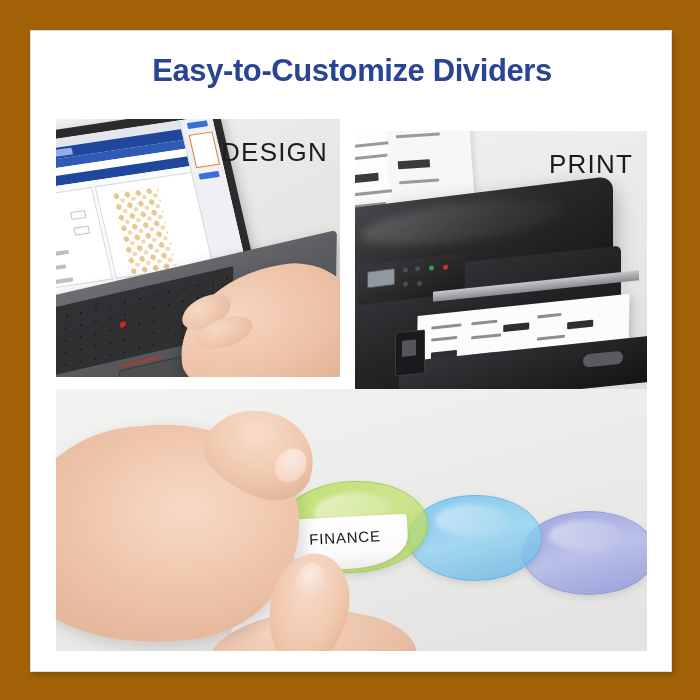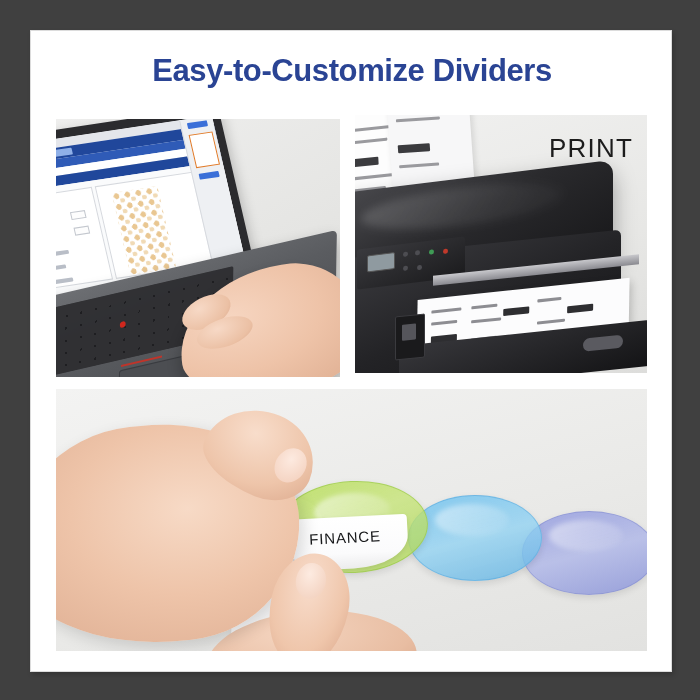--- a/index.html
+++ b/index.html
@@ -11,21 +11,21 @@
     width: 700px;
     height: 700px;
     overflow: hidden;
     font-family: "Liberation Sans", sans-serif;
   }
 
   .page {
     position: relative;
     width: 700px;
     height: 700px;
-    background: #404040;
+    background: #a16207;
   }
 
   
   .card {
     position: absolute;
     left: 30px;
     top: 30px;
     width: 642px;
     height: 642px;
     background: #ffffff;
@@ -50,21 +50,21 @@
     white-space: nowrap;
   }
 
   
   .panel {
     position: absolute;
     overflow: hidden;
     background: #e9e9e7;
   }
   .panel-design { left: 25px;  top: 88px;  width: 284px; height: 258px; }
-  .panel-print  { left: 324px; top: 84px;  width: 292px; height: 258px; }
+  .panel-print  { left: 324px; top: 100px;  width: 292px; height: 258px; }
   .panel-insert { left: 25px;  top: 358px; width: 591px; height: 262px; }
 
   .panel-label {
     position: absolute;
     z-index: 40;
     color: #1c1c1c;
     font-family: "Liberation Sans", sans-serif;
     font-weight: normal;
     font-size: 26px;
     letter-spacing: 1.2px;
@@ -437,20 +437,21 @@
         <div class="trackpoint"></div>
         <div class="tp-line"></div>
         <div class="touchpad"></div>
       </div>
 
       <div class="hand-design">
         <div class="finger-d" style="left:6px;  top:20px; width:52px; height:30px; transform:rotate(-18deg);"></div>
         <div class="finger-d" style="left:18px; top:44px; width:58px; height:28px; transform:rotate(-10deg);"></div>
       </div>
 
+      <div class="panel-label label-design">DESIGN</div>
     </div>
 
     <div class="panel panel-print">
       <div class="print-bg"></div>
 
       <div class="feed-paper">
         <div class="fp-line" style="left:10px; top:18px; width:52px;"></div>
         <div class="fp-line" style="left:10px; top:30px; width:40px;"></div>
         <div class="fp-blk" style="left:10px; top:48px; width:30px;"></div>
         <div class="fp-line" style="left:10px; top:66px; width:48px;"></div>

